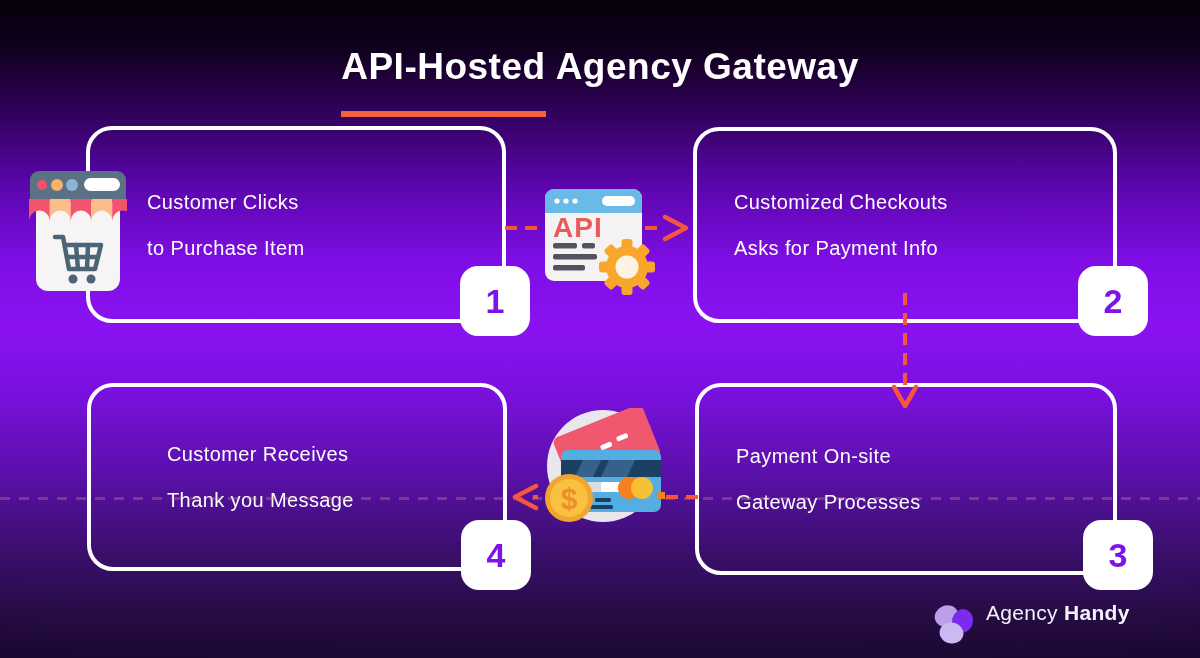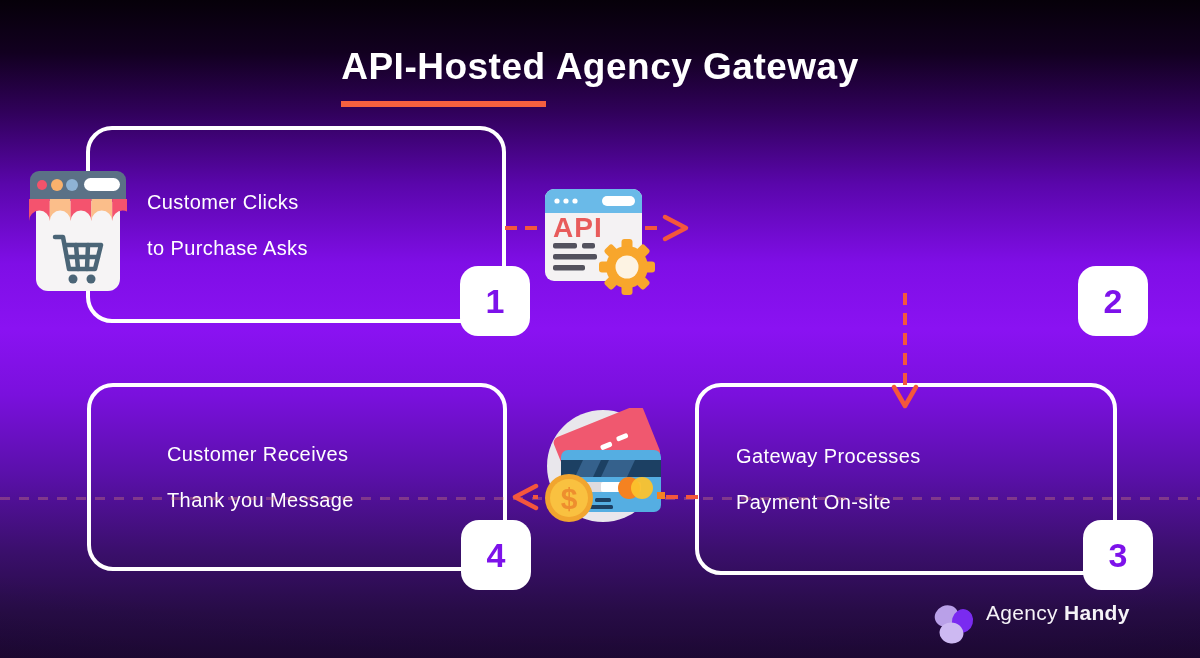--- a/index.html
+++ b/index.html
@@ -10,21 +10,21 @@
       radial-gradient(ellipse 160% 90% at 50% 46%, rgba(0,0,0,0) 55%, rgba(0,0,0,0.28) 100%),
       linear-gradient(180deg,
         #060009 0%, #120020 8%, #30015a 17%, #5a06ab 28%,
         #7f0ee6 40%, #8a12f2 50%, #7a10dd 60%, #5a10aa 72%,
         #3a0f6b 84%, #270c46 93%, #1d0834 100%);
   }
   .title-wrap{
     position:absolute;top:46px;left:0;width:1200px;text-align:center;
     color:#ffffff;font-size:37px;font-weight:700;letter-spacing:0.5px;
   }
-  .title-hl{display:inline-block;border-bottom:6px solid #F5603F;padding-bottom:13px;}
+  .title-hl{display:inline-block;border-bottom:6px solid #F5603F;padding-bottom:23px;}
   .title-rest{margin-left:10px;}
   .step-box{
     position:absolute;border:4px solid #ffffff;border-radius:26px;
     display:flex;align-items:center;box-sizing:border-box;
   }
   .step-text{
     color:#ffffff;font-size:20px;font-weight:500;letter-spacing:0.4px;
     line-height:46px;
   }
   #box1{left:86px;top:126px;width:420px;height:197px;padding-left:57px;}
@@ -66,27 +66,33 @@
 
   <div class="title-wrap">
     <span class="title-hl">API-Hosted</span><span class="title-rest">Agency Gateway</span>
   </div>
 
   <div class="guide-line"></div>
 
   <div class="step-box" id="box1">
     <div class="step-text">
       <div>Customer Clicks</div>
-      <div>to Purchase Asks</div>
+      <div>to Purchase Item</div>
+    </div>
+  </div>
+  <div class="step-box" id="box2">
+    <div class="step-text">
+      <div>Customized Checkouts</div>
+      <div>Asks for Payment Info</div>
     </div>
   </div>
   <div class="step-box" id="box3">
     <div class="step-text">
+      <div>Payment On-site</div>
       <div>Gateway Processes</div>
-      <div>Payment On-site</div>
     </div>
   </div>
   <div class="step-box" id="box4">
     <div class="step-text">
       <div>Customer Receives</div>
       <div>Thank you Message</div>
     </div>
   </div>
 
   <div class="badge" id="badge1">

